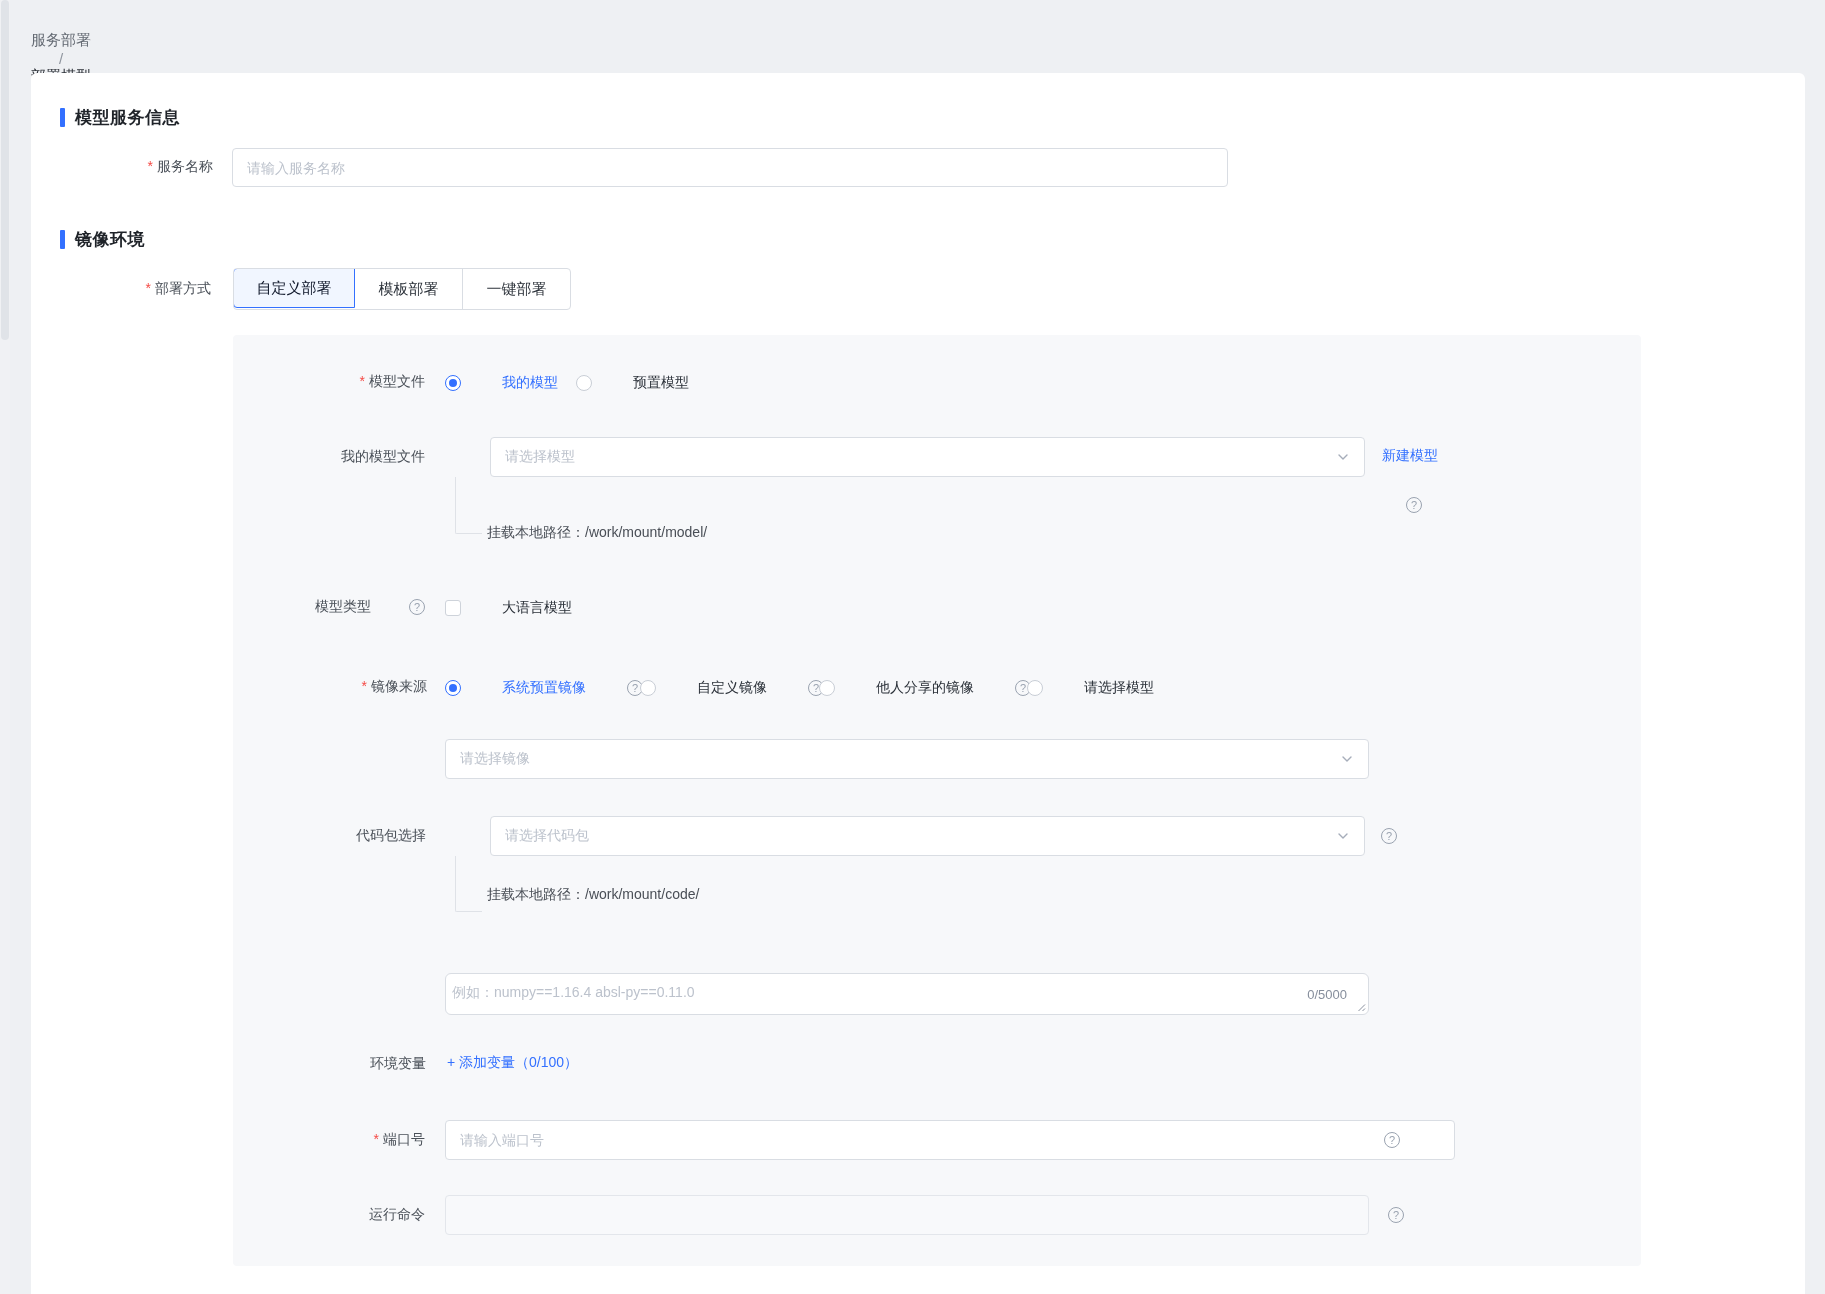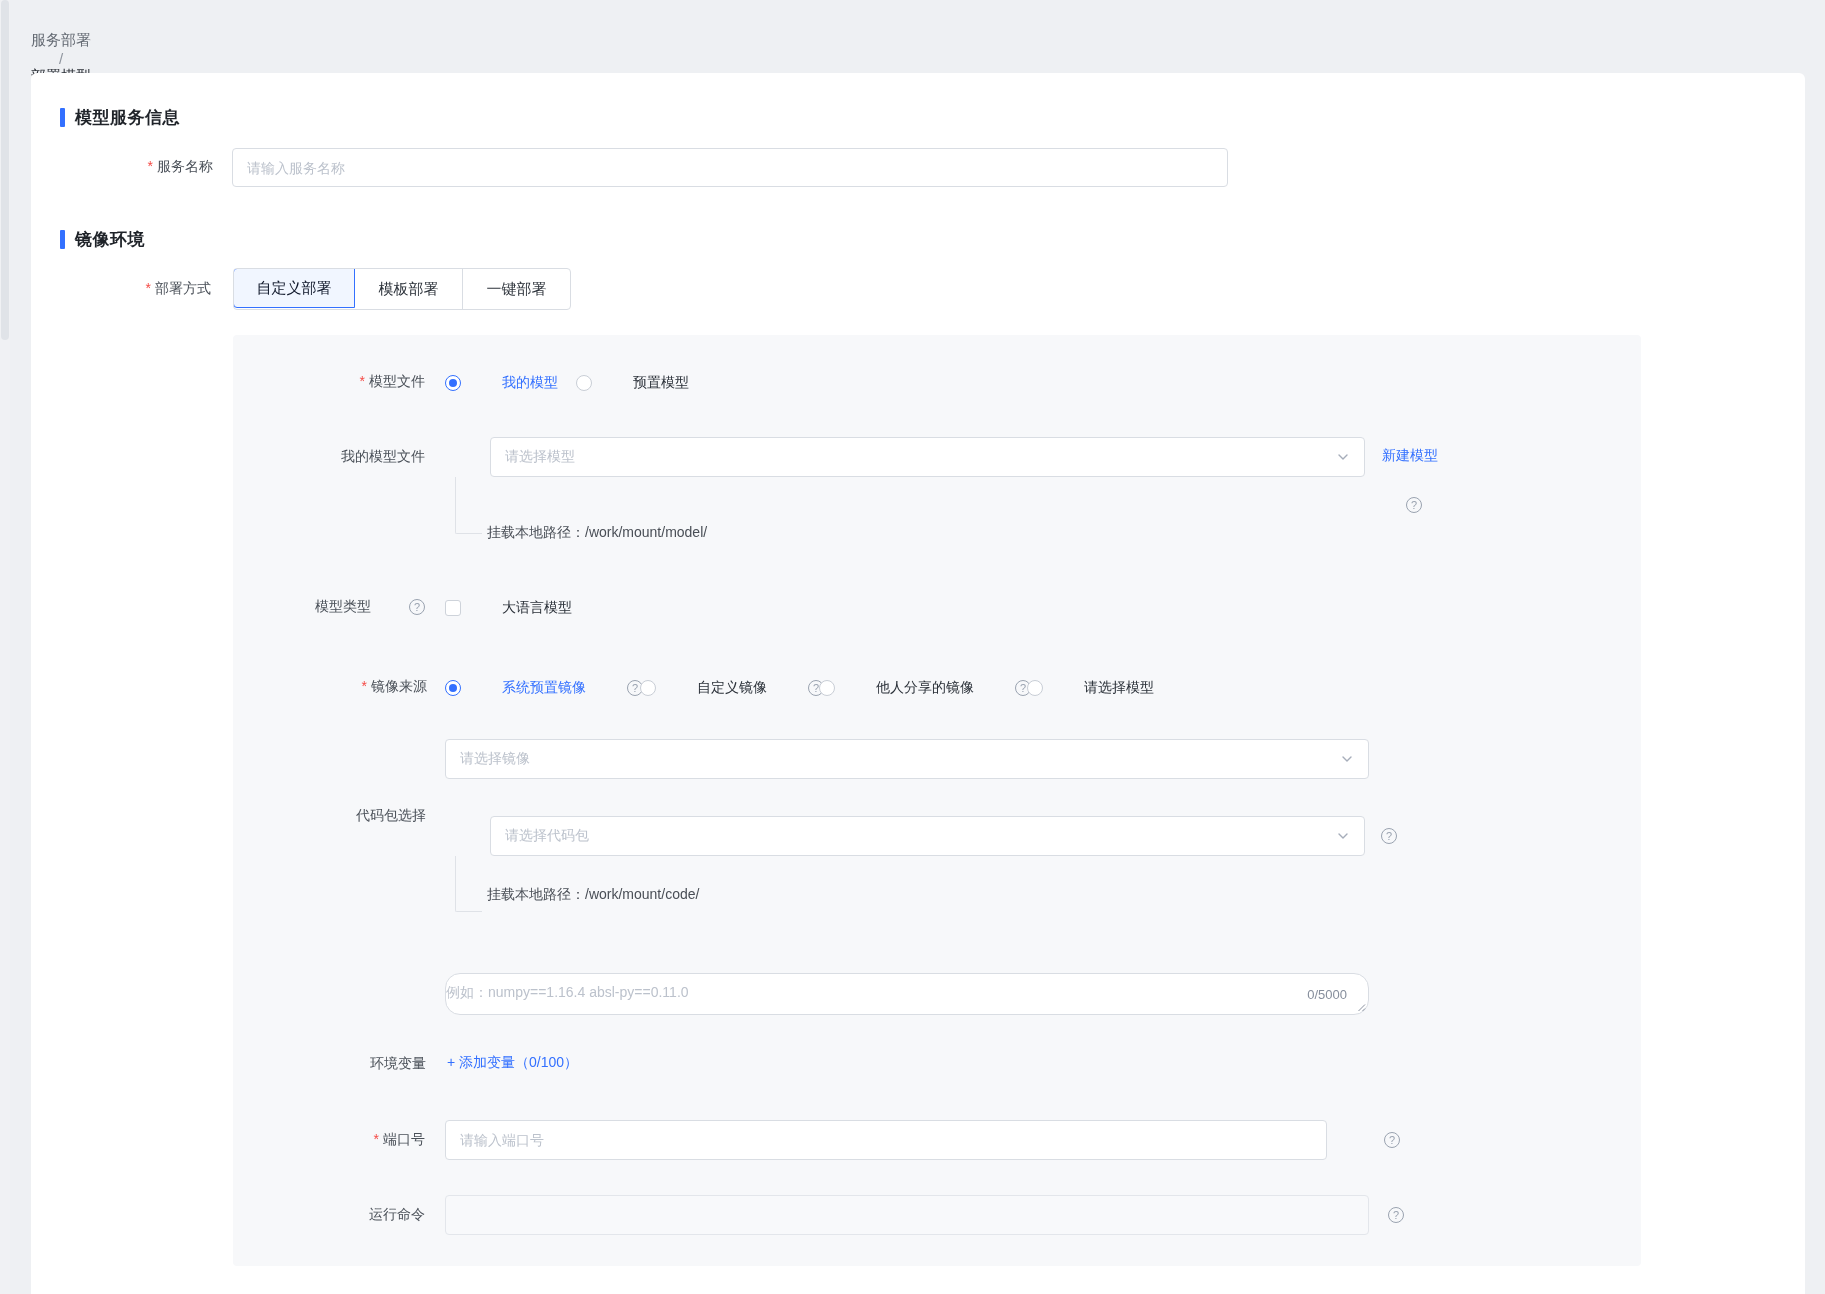--- a/index.html
+++ b/index.html
@@ -59,22 +59,22 @@
   .select { position:absolute; background:#fff; border:1px solid #d9dde3; border-radius:4px; height:40px;
             display:flex; align-items:center; justify-content:space-between; padding:0 14px; cursor:pointer; }
   .select .ph { font-size:14px; color:#bcc2cc; }
 
   .link { color:#3370ff; font-size:14px; cursor:pointer; }
 
   .connector { position:absolute; border-left:1px solid #dfe2e7; border-bottom:1px solid #dfe2e7; border-bottom-left-radius:2px; }
   .mount-text { font-size:14px; color:#494e56; white-space:nowrap; }
 
   .textarea-wrap { position:absolute; }
-  .textarea-wrap textarea { width:100%; height:100%; border:1px solid #d9dde3; border-radius:15px; background:#fff;
-            font-size:14px; color:#2b3139; font-family:inherit; padding:10px 90px 10px 0; resize:none; outline:none; }
+  .textarea-wrap textarea { width:100%; height:100%; border:1px solid #d9dde3; border-radius:6px; background:#fff;
+            font-size:14px; color:#2b3139; font-family:inherit; padding:10px 90px 10px 6px; resize:none; outline:none; }
   .textarea-wrap textarea::placeholder { color:#bcc2cc; }
   .counter { position:absolute; right:22px; top:50%; transform:translateY(-50%); font-size:13px; color:#868e9c; }
   .resize-handle { position:absolute; right:3px; bottom:3px; width:10px; height:10px; cursor:nwse-resize; }
 
   .disabled-input { background:#f8f9fb; border-color:#e3e6eb; }
 </style>
 </head>
 <body>
 
 <div class="page">
@@ -179,21 +179,21 @@
         <span class="opt-text">请选择模型</span>
       </div>
 
       <div class="select" style="left:212px; top:404px; width:924px;">
         <span class="ph">请选择镜像</span>
         <svg width="14" height="14" viewBox="0 0 14 14">
             <path d="M3 5 L7 9 L11 5" fill="none" stroke="#a6adba" stroke-width="1.4" stroke-linecap="round" stroke-linejoin="round"></path>
           </svg>
       </div>
 
-      <div class="label-box" style="left:40px; top:471px; width:153px;">
+      <div class="label-box" style="left:40px; top:491px; width:153px;">
         <span class="label">代码包选择</span>
       </div>
       <div class="select" style="left:257px; top:481px; width:875px;">
         <span class="ph">请选择代码包</span>
         <svg width="14" height="14" viewBox="0 0 14 14">
             <path d="M3 5 L7 9 L11 5" fill="none" stroke="#a6adba" stroke-width="1.4" stroke-linecap="round" stroke-linejoin="round"></path>
           </svg>
       </div>
       <span class="qmark" style="position:absolute; left:1148px; top:493px;"></span>
       <div class="connector" style="left:222px; top:521px; width:27px; height:56px;"></div>
@@ -210,21 +210,21 @@
       </div>
 
       <div class="label-box" style="left:40px; top:719px; width:153px;">
         <span class="label">环境变量</span>
       </div>
       <span class="link" style="position:absolute; left:214px; top:719px;">+ 添加变量（0/100）</span>
 
       <div class="label-box" style="left:40px; top:795px; width:152px;">
         <span class="req">*</span><span class="label">端口号</span>
       </div>
-      <input class="text-input" style="position: absolute; left: 212px; top: 785px; width: 882px; height: 40px;" placeholder="请输入端口号">
+      <input class="text-input" style="position: absolute; left: 212px; top: 785px; width: 1010px; height: 40px;" placeholder="请输入端口号">
       <span class="qmark" style="position:absolute; left:1151px; top:797px;"></span>
 
       <div class="label-box" style="left:40px; top:870px; width:152px;">
         <span class="label">运行命令</span>
       </div>
       <input class="text-input disabled-input" style="position: absolute; left: 212px; top: 860px; width: 924px; height: 40px;" disabled="" value="">
       <span class="qmark" style="position:absolute; left:1155px; top:872px;"></span>
 
     </div>
   </div>

